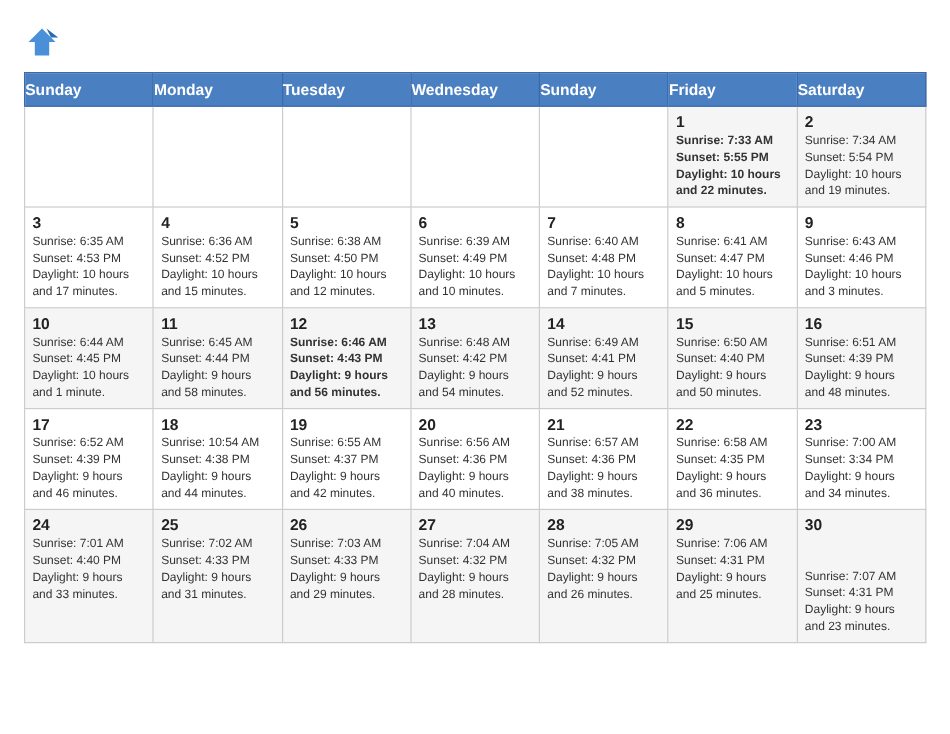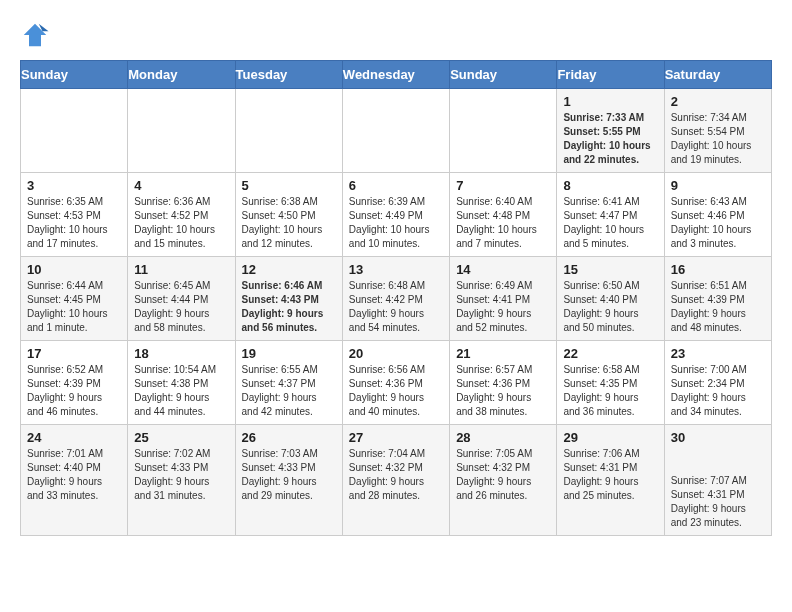--- a/index.html
+++ b/index.html
@@ -257,21 +257,21 @@
         </td>
         <td>
           <span class="day-num">22</span>
           <div class="day-info" style="white-space: pre-line;">Sunrise: 6:58 AM
 Sunset: 4:35 PM
 Daylight: 9 hours and 36 minutes.</div>
         </td>
         <td>
           <span class="day-num">23</span>
           <div class="day-info" style="white-space: pre-line;">Sunrise: 7:00 AM
-Sunset: 2:34 PM
+Sunset: 3:34 PM
 Daylight: 9 hours and 34 minutes.</div>
         </td>
       </tr>
       <tr>
         <td>
           <span class="day-num">24</span>
           <div class="day-info" style="white-space: pre-line;">Sunrise: 7:01 AM
 Sunset: 4:40 PM
 Daylight: 9 hours and 33 minutes.</div>
         </td>

